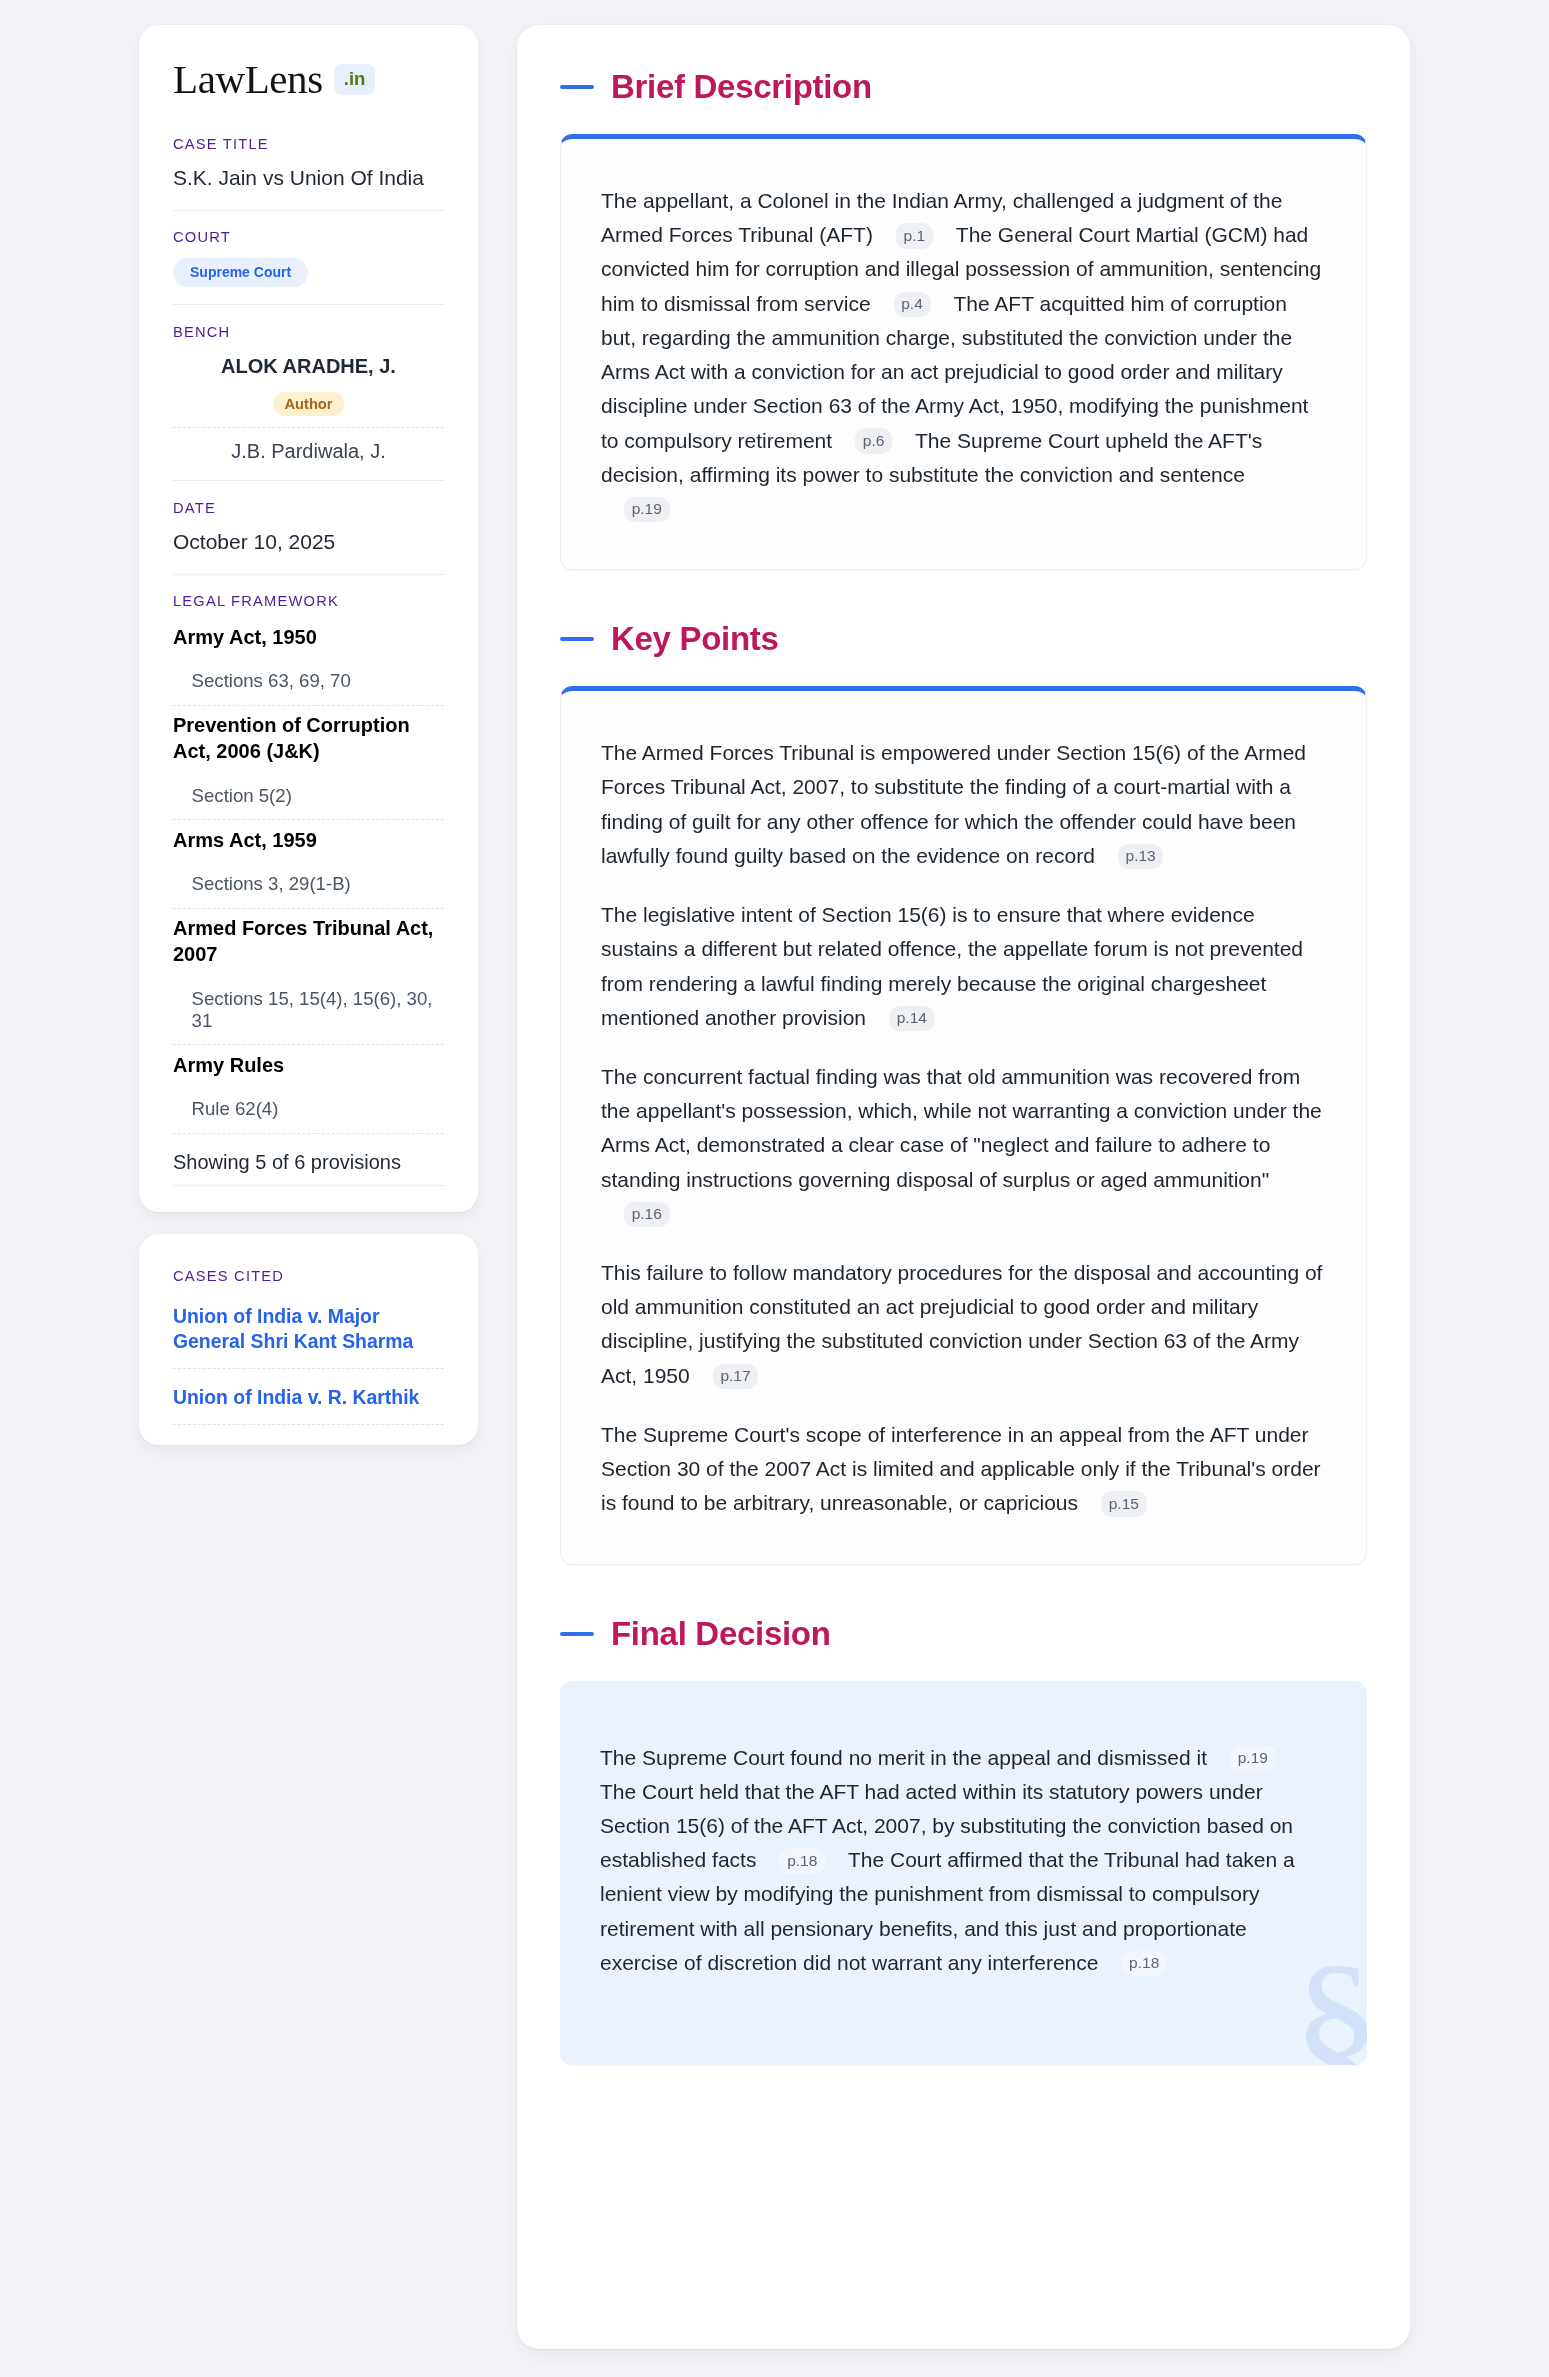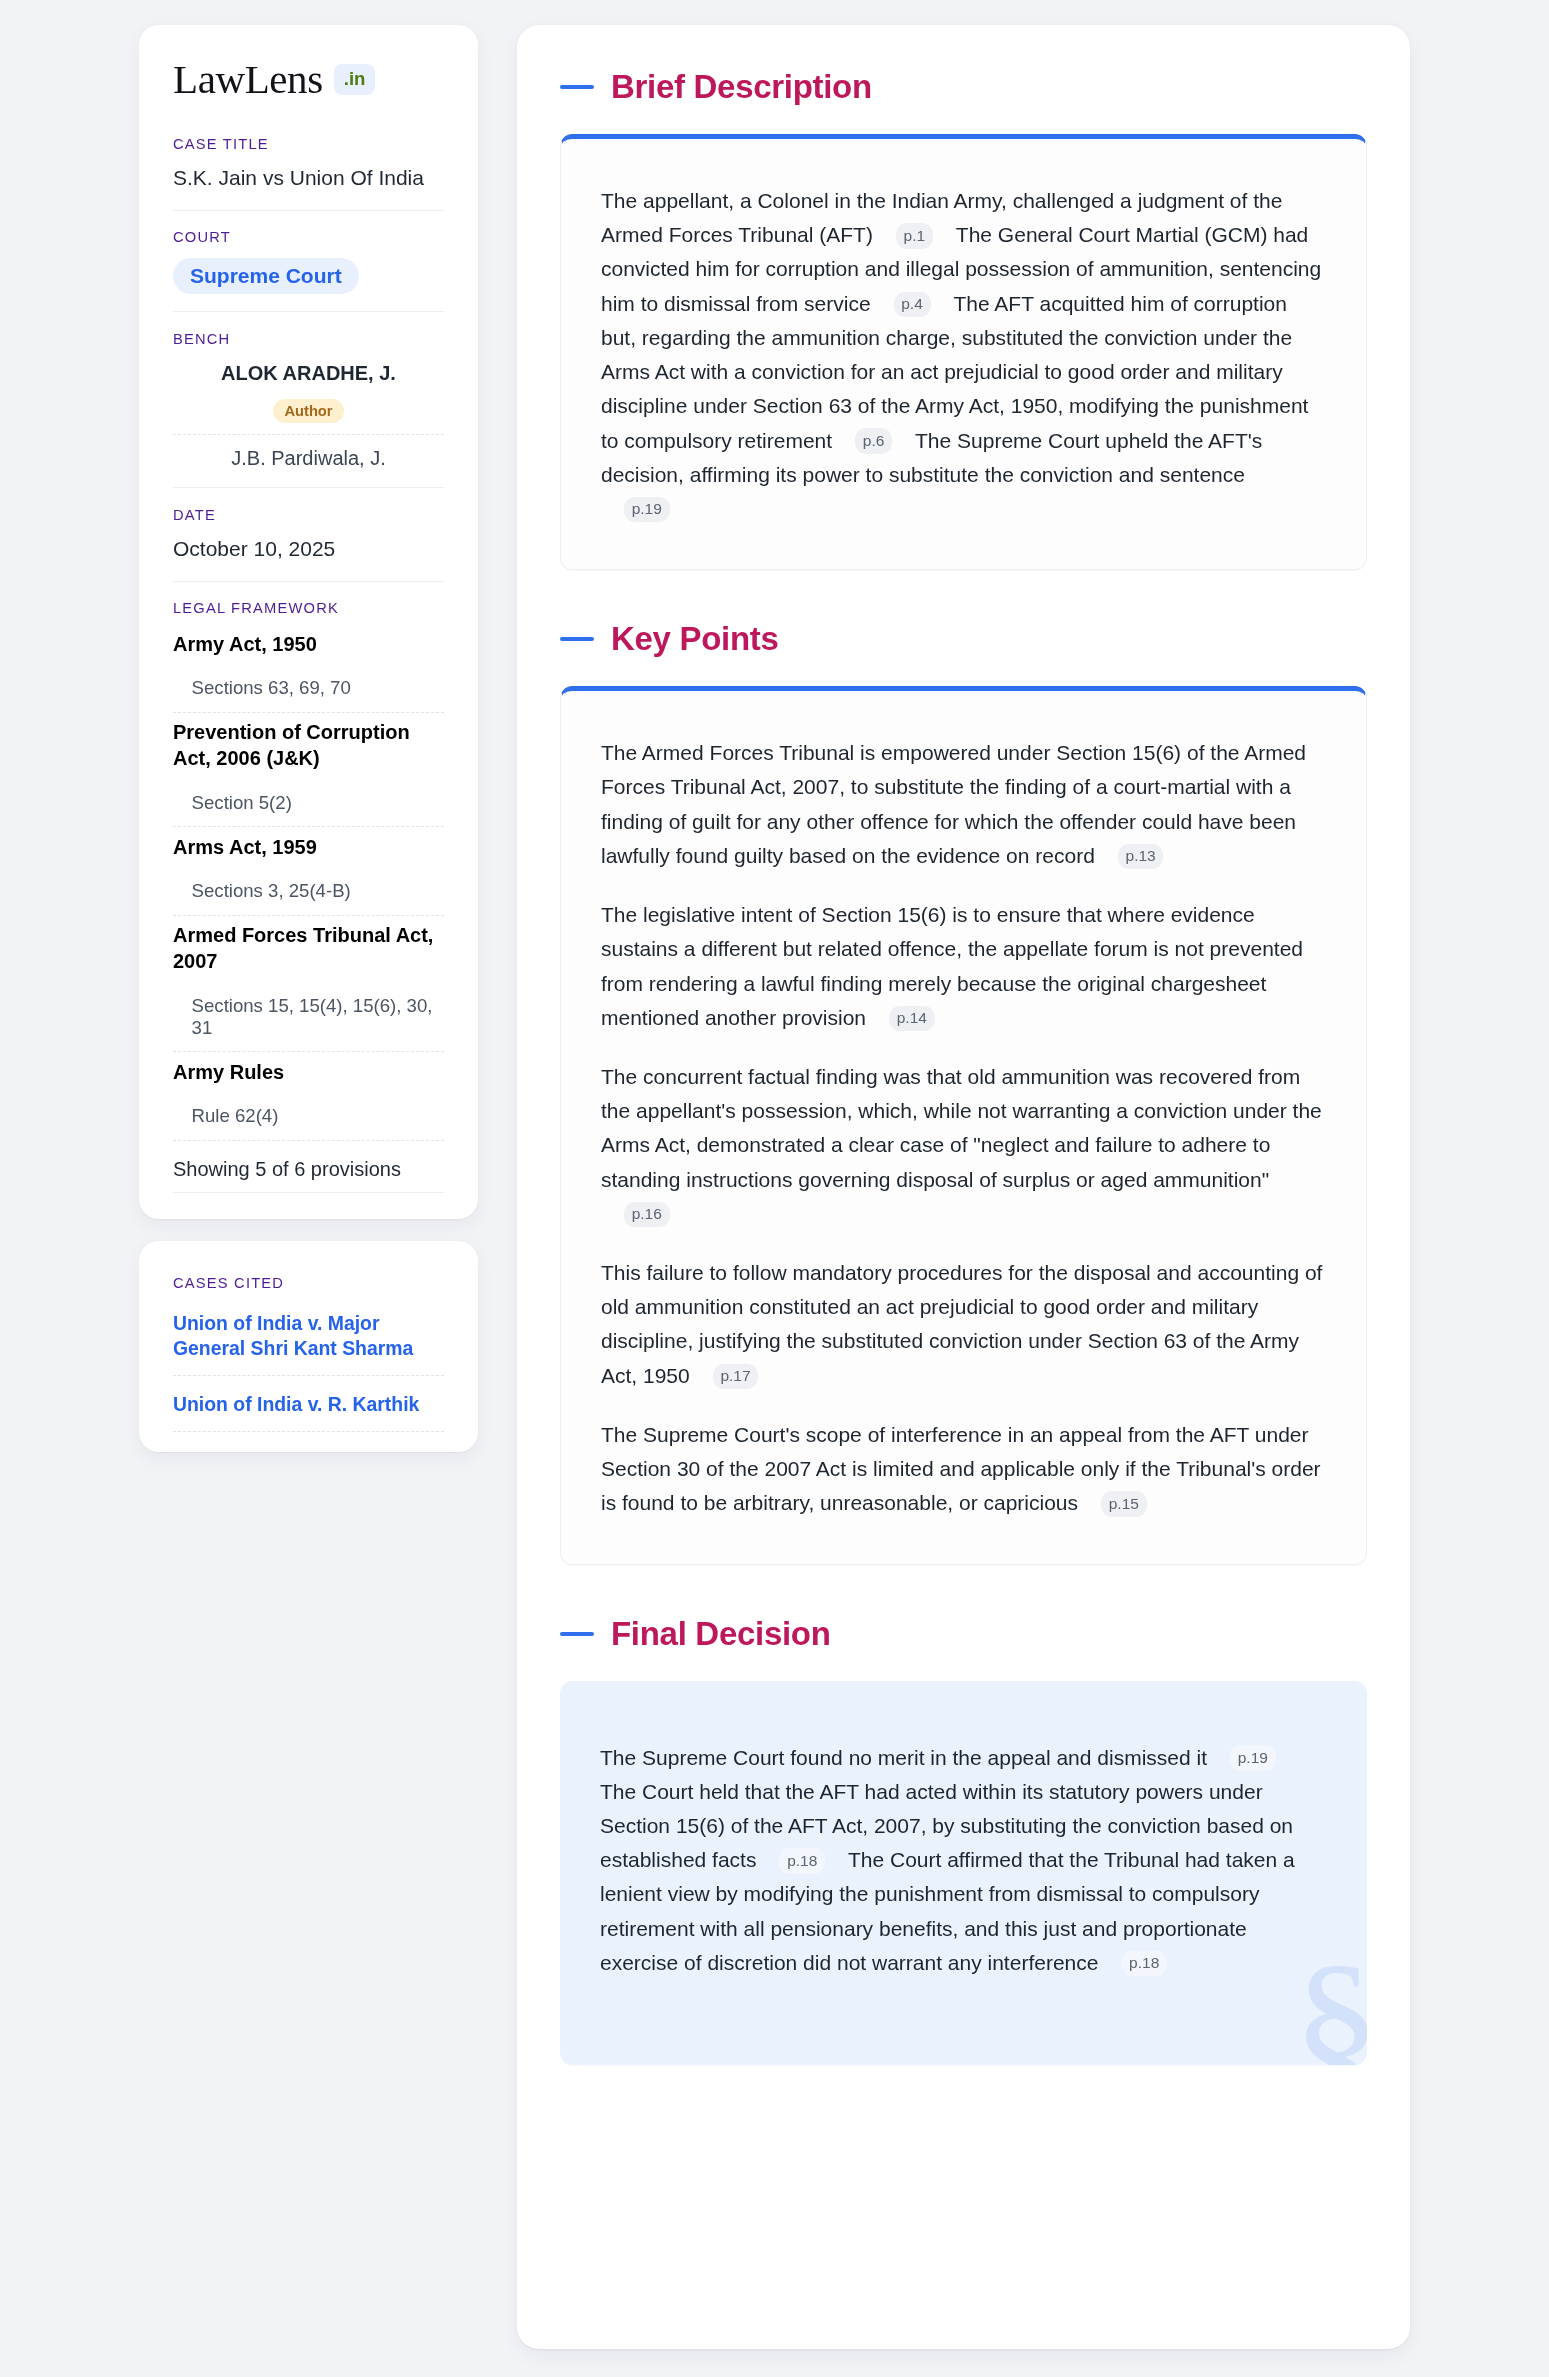--- a/index.html
+++ b/index.html
@@ -78,21 +78,21 @@
   .meta-value {
     font-size: 21px;
     color: #1f2733;
     line-height: 1.35;
   }
 
   .pill-court {
     display: inline-block;
     background: #e8f0fe;
     color: #2563eb;
-    font-size: 21px;
+    font-size: 14px;
     font-weight: 600;
     border-radius: 774px;
     padding: 7.7px 17px;
     line-height: 1;
   }
 
   .bench-row {
     display: flex;
     align-items: center;
     gap: 14px;
@@ -275,21 +275,21 @@
         <div class="law-item">
           <div class="law-name">Army Act, 1950</div>
           <div class="law-sections">Sections 63, 69, 70</div>
         </div>
         <div class="law-item">
           <div class="law-name">Prevention of Corruption Act, 2006 (J&amp;K)</div>
           <div class="law-sections">Section 5(2)</div>
         </div>
         <div class="law-item">
           <div class="law-name">Arms Act, 1959</div>
-          <div class="law-sections">Sections 3, 25(4-B)</div>
+          <div class="law-sections">Sections 3, 29(1-B)</div>
         </div>
         <div class="law-item">
           <div class="law-name">Armed Forces Tribunal Act, 2007</div>
           <div class="law-sections">Sections 15, 15(4), 15(6), 30, 31</div>
         </div>
         <div class="law-item">
           <div class="law-name">Army Rules</div>
           <div class="law-sections">Rule 62(4)</div>
         </div>
 

